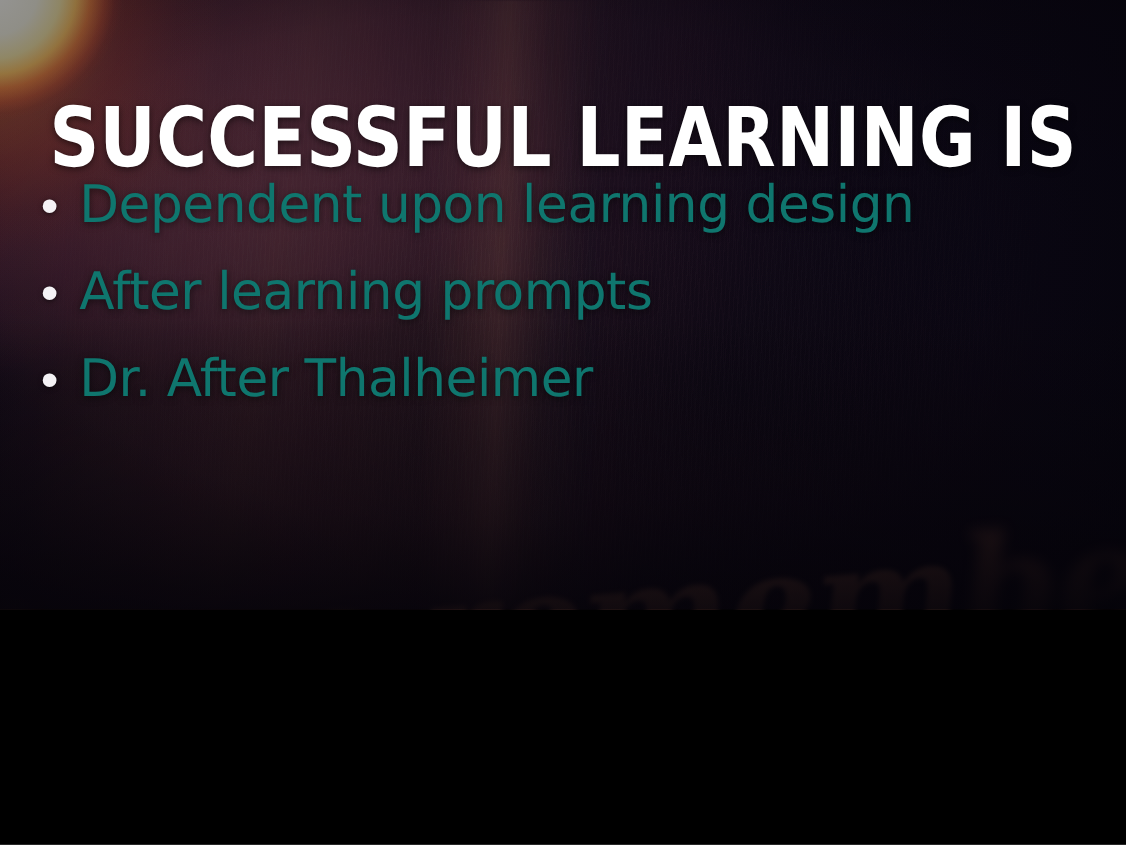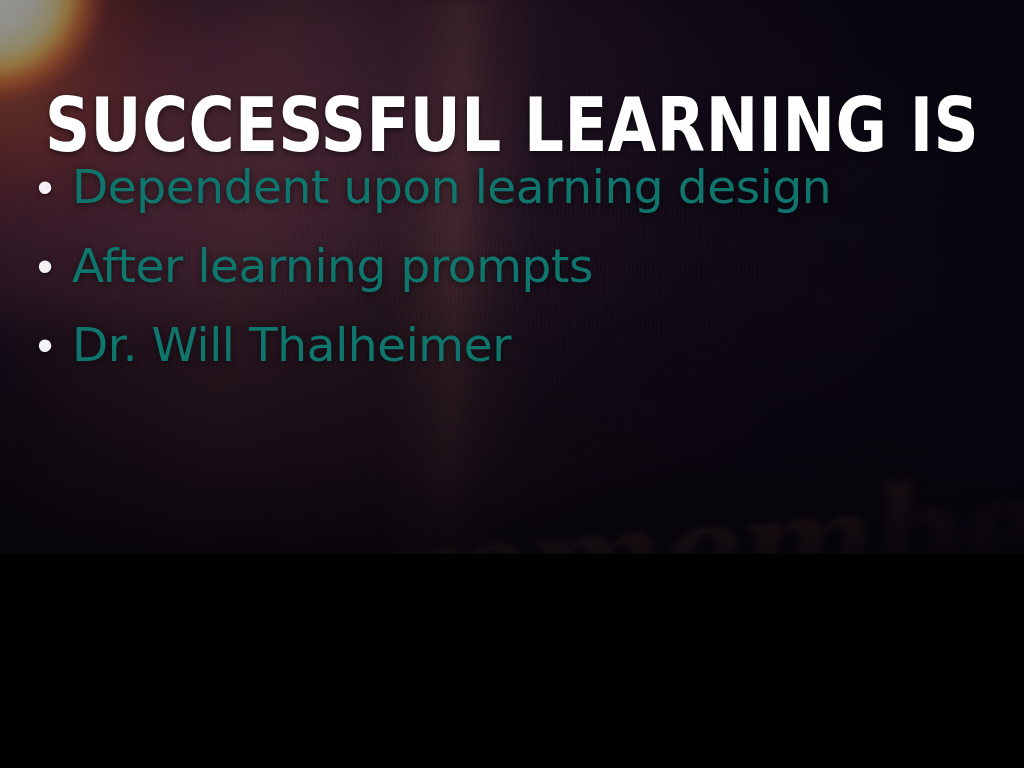--- a/index.html
+++ b/index.html
@@ -236,18 +236,18 @@
         <span class="bullet-text">Dependent upon learning design</span>
       </li>
 
       <li class="bullet-item">
         <span class="bullet-dot">•</span>
         <span class="bullet-text">After learning prompts</span>
       </li>
 
       <li class="bullet-item">
         <span class="bullet-dot">•</span>
-        <span class="bullet-text">Dr. Will Thalheimer</span>
+        <span class="bullet-text">Dr. After Thalheimer</span>
       </li>
 
     </ul>
   </div>
 </div>
 
 </body></html>

